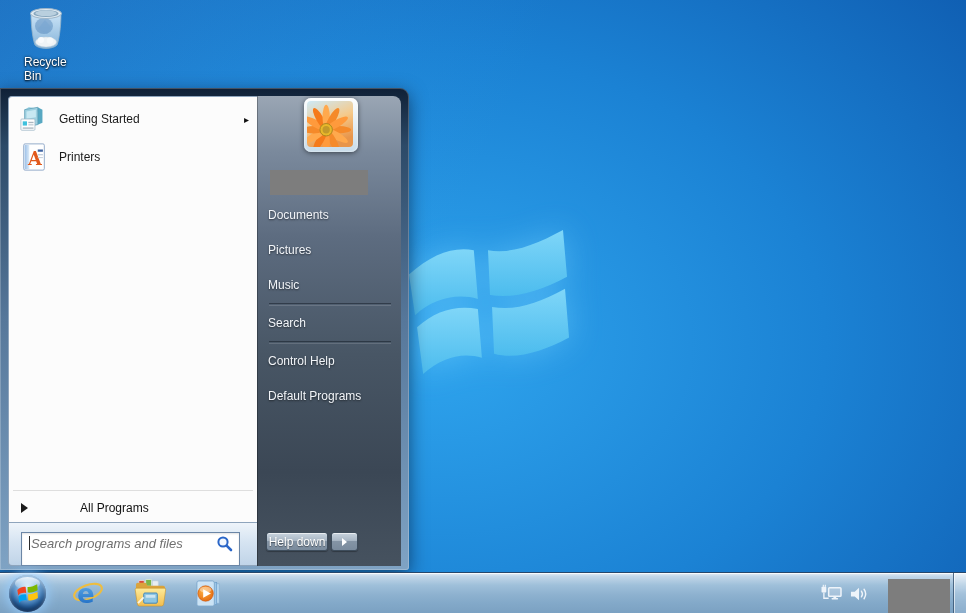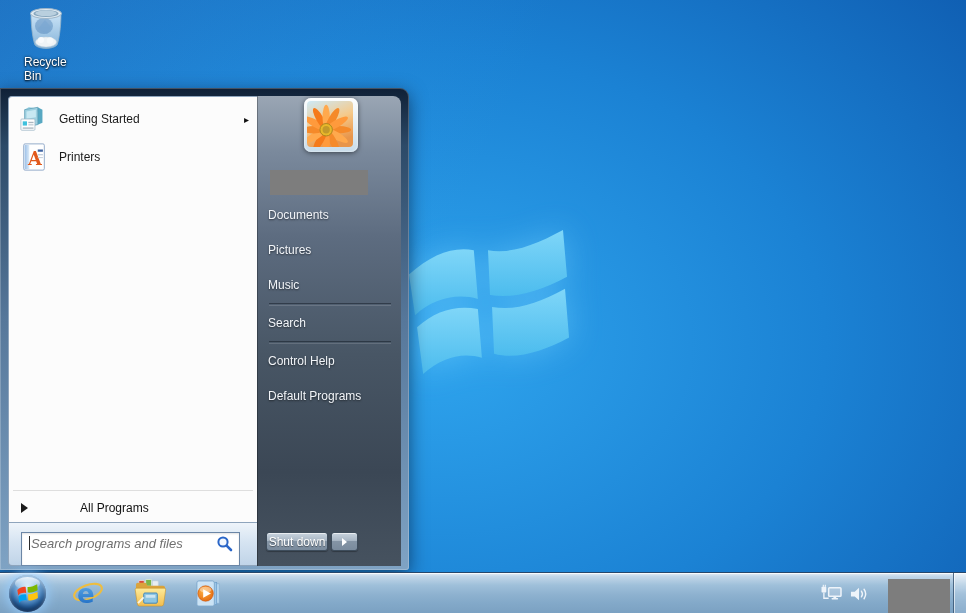--- a/index.html
+++ b/index.html
@@ -231,21 +231,21 @@
         <div class="r-item">Pictures</div>
         <div class="r-item">Music</div>
         <div class="r-sep"></div>
         <div class="r-item">Search</div>
         <div class="r-sep"></div>
         <div class="r-item">Control Help</div>
         <div class="r-item">Default Programs</div>
       </div>
 
       <div id="shutdown-area">
-        <button id="shutdown-btn" class="glass-btn">Shut down</button>
+        <button id="shutdown-btn" class="glass-btn">Help down</button>
         <button id="shutdown-arrow" class="glass-btn">
           <span class="sd-arrow-glyph"></span>
         </button>
       </div>
     </div>
   </div>
 
   <div id="taskbar">
     <div id="start-orb">
       <svg width="21" height="19" viewBox="0 0 34 31" style="position:relative;z-index:1">

